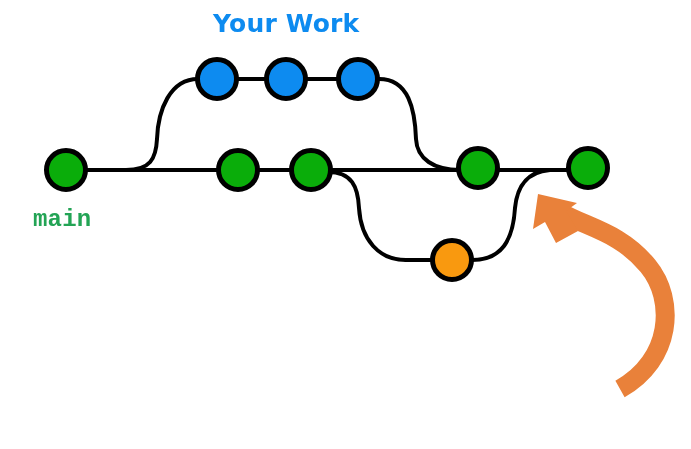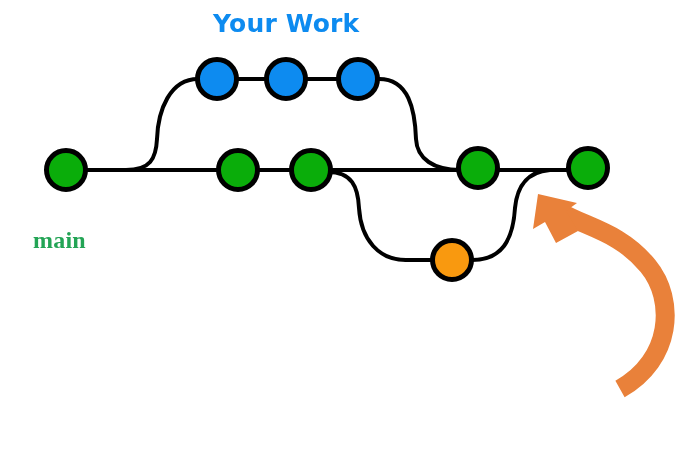--- a/index.html
+++ b/index.html
@@ -36,26 +36,25 @@
     top: 11px;
     font-family: "DejaVu Sans", "Liberation Sans", sans-serif;
     font-weight: bold;
     font-size: 25px;
     letter-spacing: 0.2px;
     color: #0d8bf0;
   }
   #main-label {
     left: 33px;
     top: 208px;
-    font-family: Liberation Serif, serif;
+    font-family: Liberation Mono, monospace;
     font-weight: bold;
     font-size: 24px;
     letter-spacing: 0.2px;
     color: #23a455;
-    margin-top: 20px;
   }
   #annotation-text {
     left: 246px;
     top: 336px;
     width: 376px;
     text-align: center;
     font-family: "Liberation Sans", sans-serif;
     font-size: 40px;
     line-height: 1.28;
     color: #c8591d;

